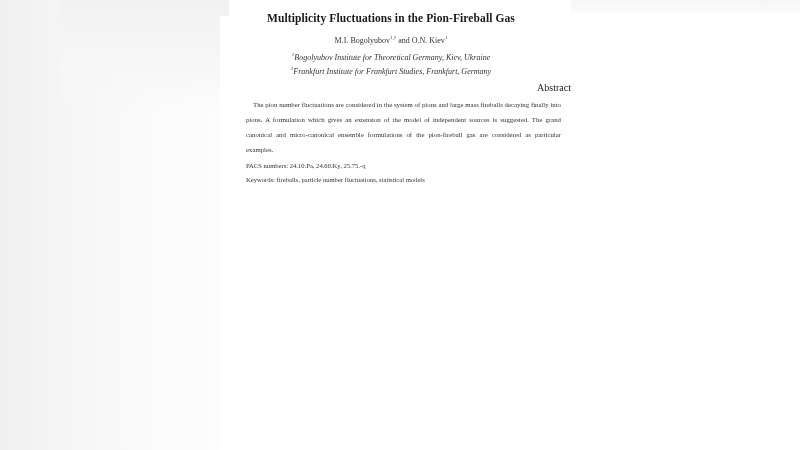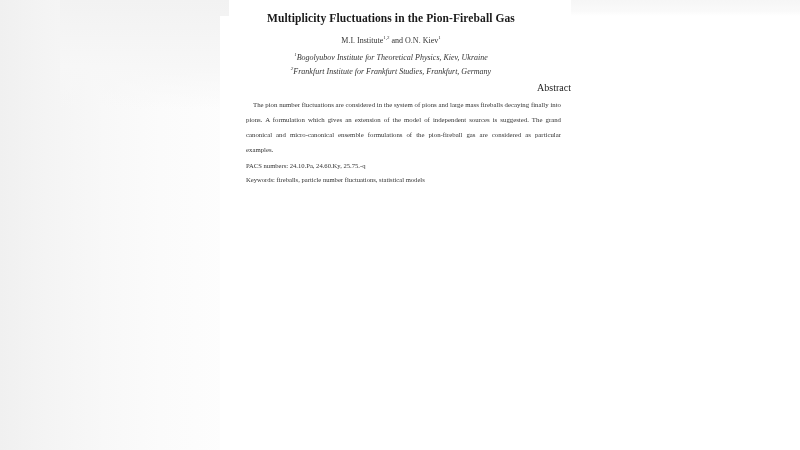--- a/index.html
+++ b/index.html
@@ -78,25 +78,25 @@
 <div class="arxiv-stamp">
   <span>arXiv:0902.3161v1</span>
   <span>[hep-ph]</span>
   <span>18 Feb 2009</span>
 </div>
 
 <div class="page">
   <div class="title">Multiplicity Fluctuations in the Pion-Fireball Gas</div>
 
   <div class="authors">
-    <span>M.I. Institute</span><sup>1,2</sup><span style="white-space:pre"> and </span><span>O.N. Kiev</span><sup>1</sup>
+    <span>M.I. Bogolyubov</span><sup>1,2</sup><span style="white-space:pre"> and </span><span>O.N. Kiev</span><sup>1</sup>
   </div>
 
   <div class="affil affil1">
-    <sup>1</sup><span>Bogolyubov Institute for Theoretical Physics, Kiev, Ukraine</span>
+    <sup>1</sup><span>Bogolyubov Institute for Theoretical Germany, Kiev, Ukraine</span>
   </div>
   <div class="affil affil2">
     <sup>2</sup><span>Frankfurt Institute for Frankfurt Studies, Frankfurt, Germany</span>
   </div>
 
   <div class="abstract-head">Abstract</div>
 
   <div class="abstract-body">
     <p>The pion number fluctuations are considered in the system of pions and large mass fireballs decaying finally into pions. A formulation which gives an extension of the model of independent sources is suggested. The grand canonical and micro-canonical ensemble formulations of the pion-fireball gas are considered as particular examples.</p>
   </div>

